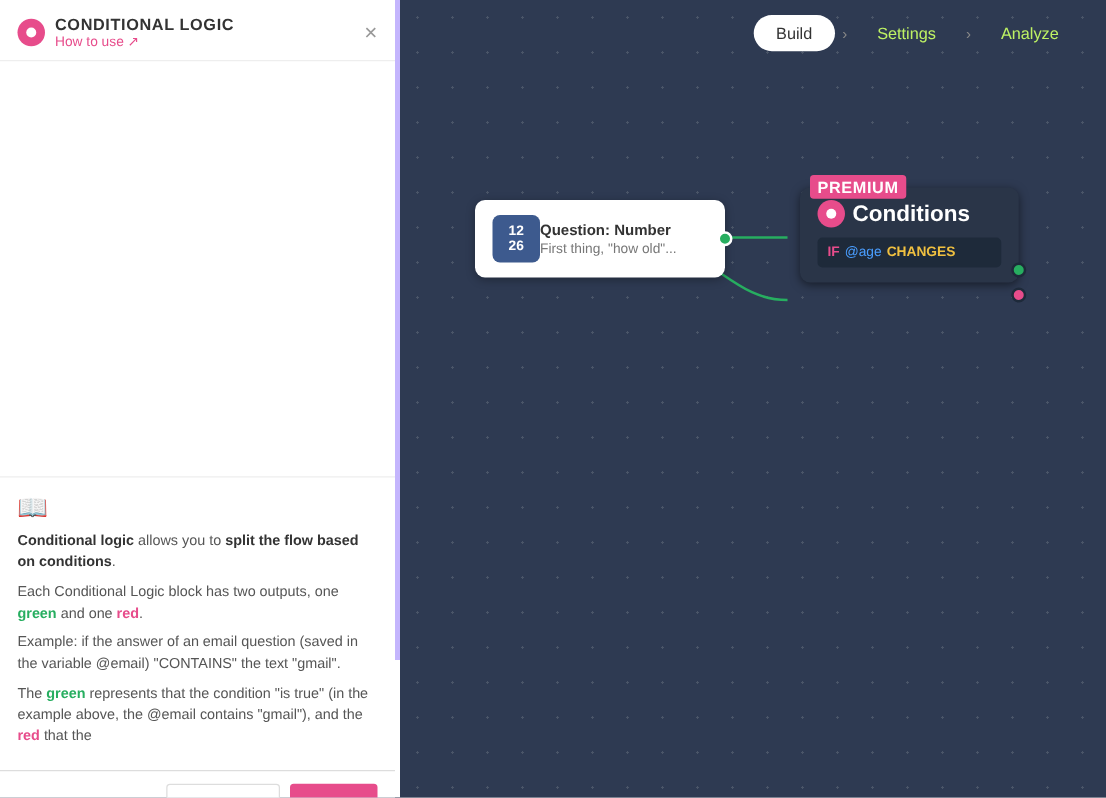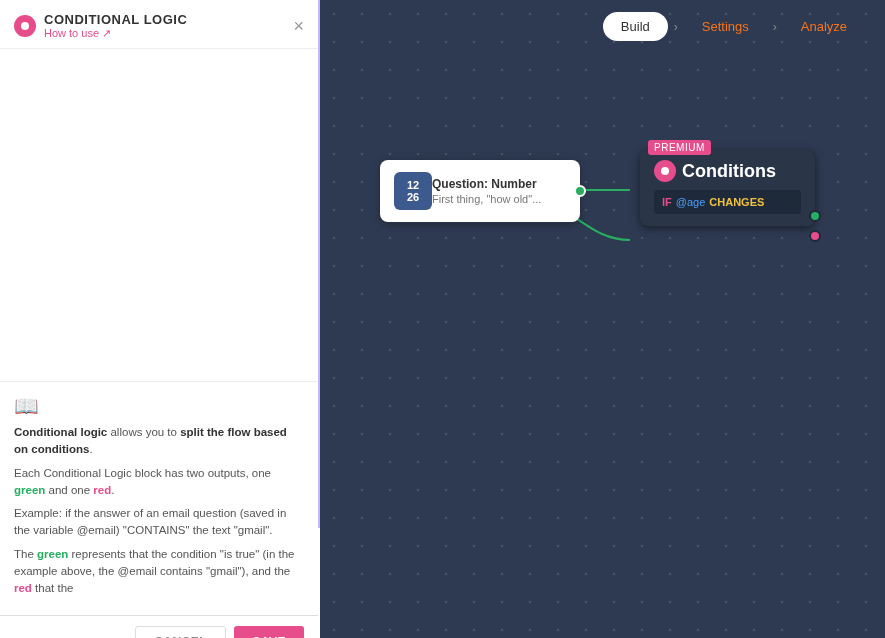--- a/index.html
+++ b/index.html
@@ -6,21 +6,21 @@
     body { font-family: Arial, sans-serif; width: 885px; height: 638px; overflow: hidden; display: flex; flex-direction: row; }
 
     
     .left-panel {
       width: 320px;
       min-width: 320px;
       height: 528px;
       background: #fff;
       display: flex;
       flex-direction: column;
-      border-right: 2px solid #c4b5fd;
+      border-right: 4px solid #c4b5fd;
       position: relative;
     }
 
     .panel-header {
       display: flex;
       align-items: center;
       padding: 12px 14px 8px 14px;
       border-bottom: 1px solid #eee;
       background: #fff;
     }
@@ -178,21 +178,21 @@
       display: flex;
       align-items: center;
       gap: 4px;
     }
 
     .nav-tab {
       padding: 7px 18px;
       border-radius: 20px;
       font-size: 13px;
       cursor: pointer;
-      color: #f97316;
+      color: #bef264;
       background: transparent;
       border: none;
     }
 
     .nav-tab.active {
       background: #fff;
       color: #333;
       font-weight: 500;
     }
 
@@ -272,22 +272,22 @@
       background: #2a3548;
       border-radius: 8px;
       padding: 10px 14px 12px 14px;
       width: 175px;
       box-shadow: 0 2px 8px rgba(0,0,0,0.5);
     }
 
     .premium-badge {
       background: #e74c8b;
       color: #fff;
-      font-size: 10px;
-      font-weight: normal;
+      font-size: 13px;
+      font-weight: bold;
       padding: 2px 6px;
       border-radius: 3px;
       position: absolute;
       top: -10px;
       left: 8px;
       letter-spacing: 0.5px;
     }
 
     .node-conditions-header {
       display: flex;

